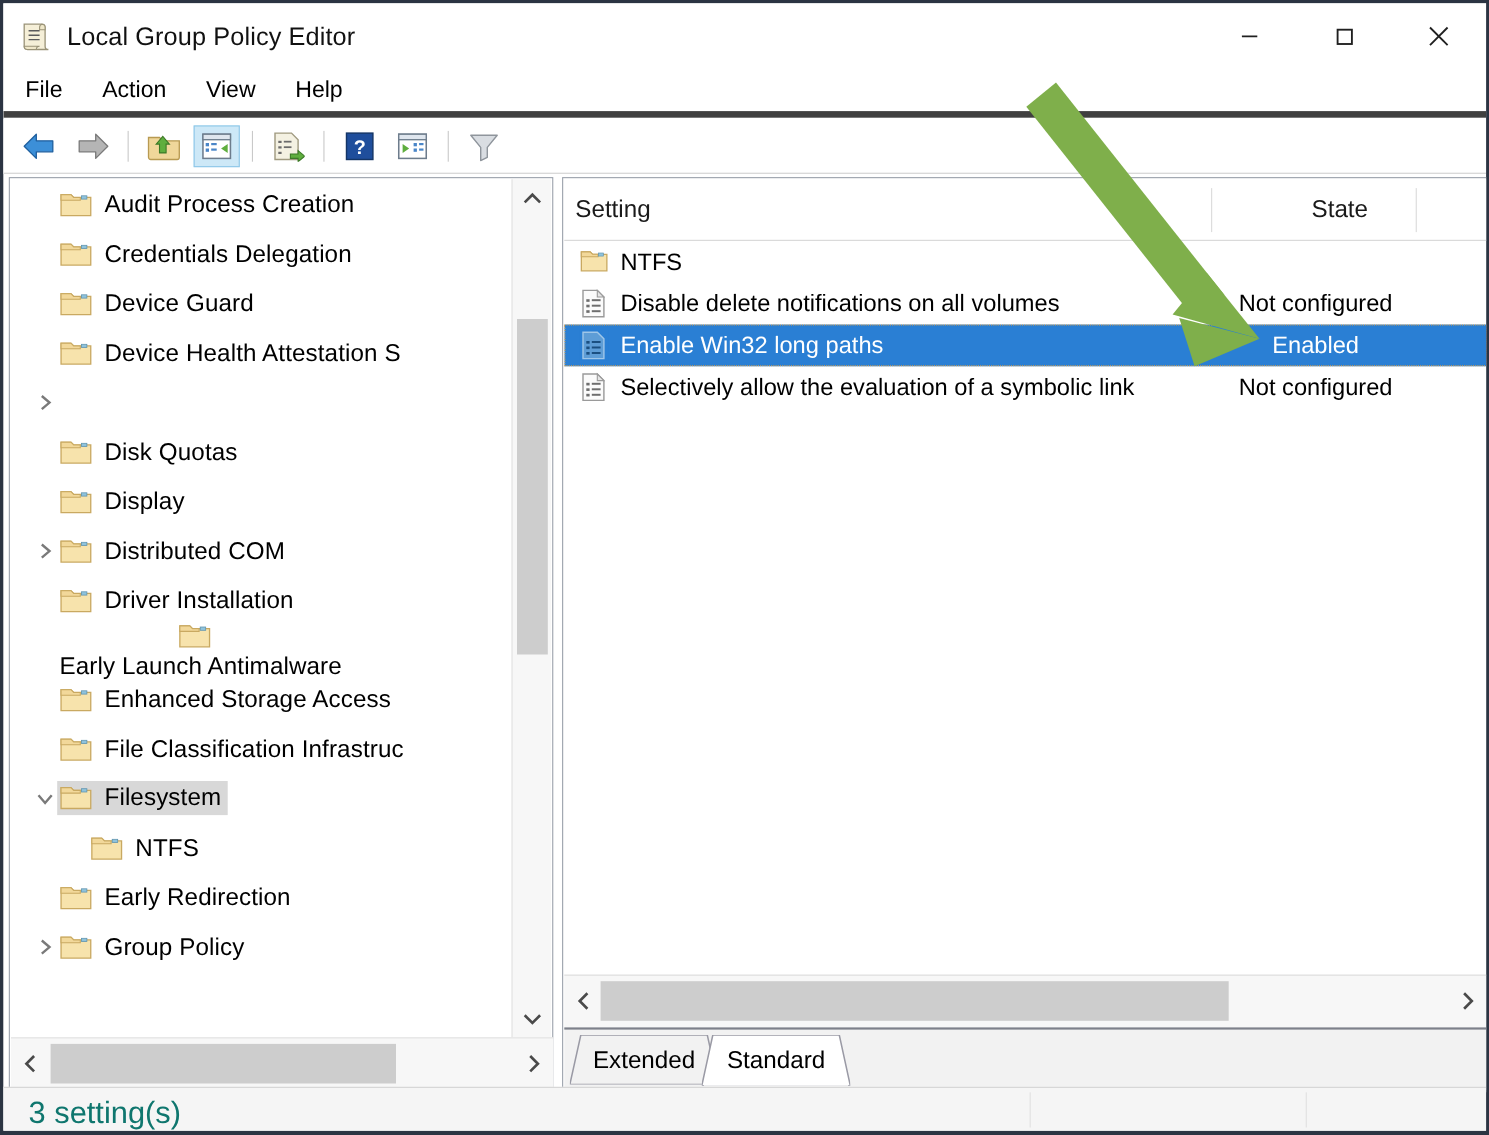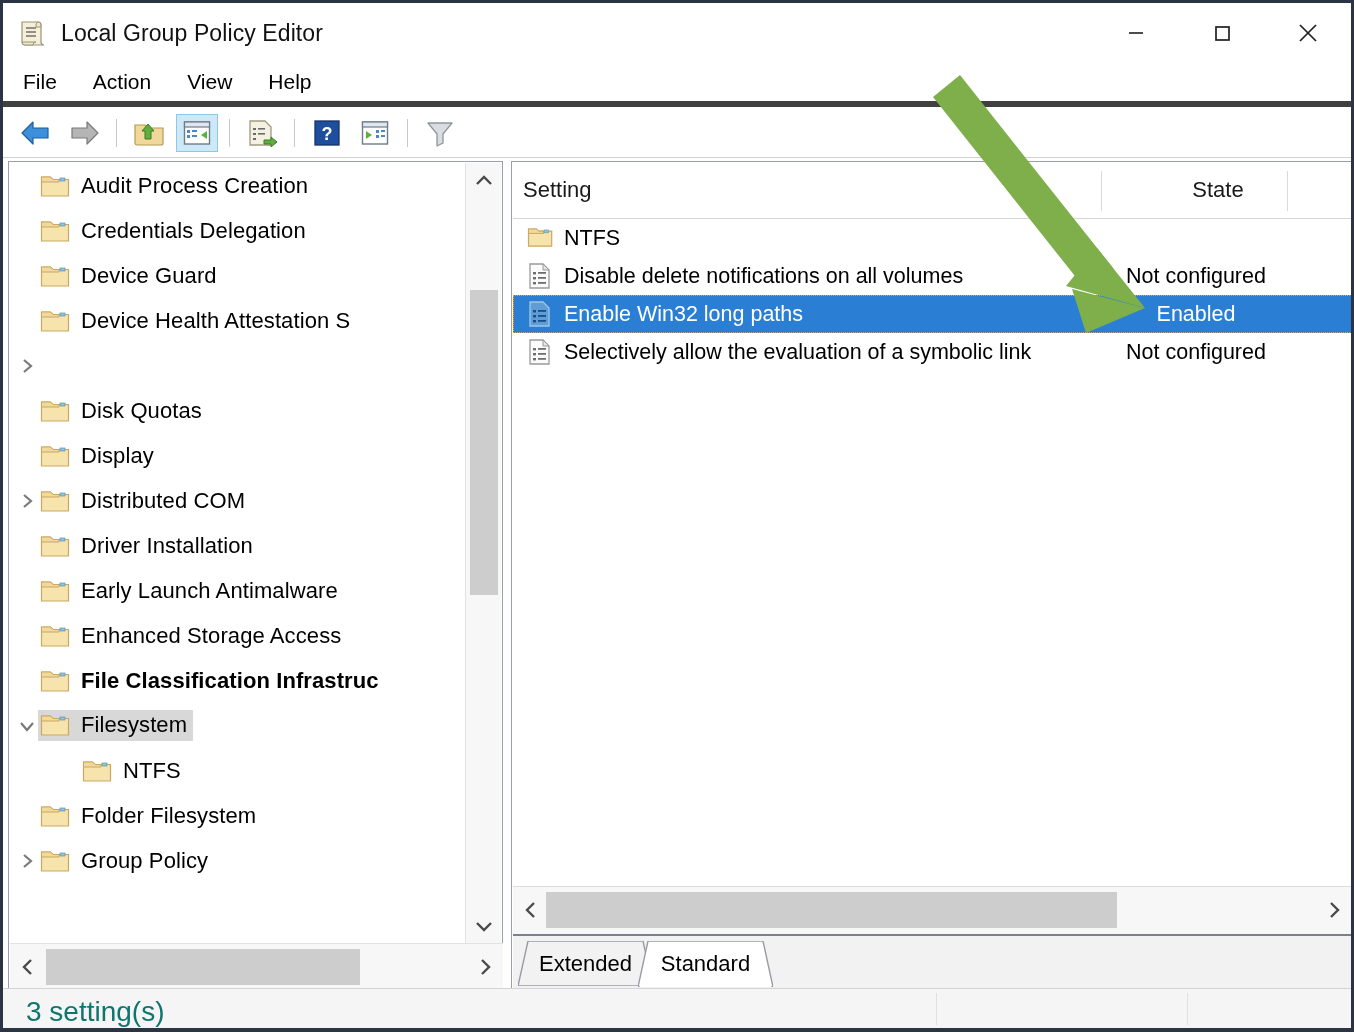--- a/index.html
+++ b/index.html
@@ -128,21 +128,21 @@
     left: 1px; top: 1px;
     width: 455px;
     height: 781px;
     overflow: hidden;
     background: #ffffff;
   }
   .tree-row {
     display: flex;
     align-items: center;
     height: 45px;
-    padding-left: 4px;
+    padding-left: 18px;
     box-sizing: border-box;
     white-space: nowrap;
   }
   .chev {
     width: 26px;
     flex: 0 0 26px;
     display: flex;
     align-items: center;
     justify-content: center;
     color: #6b6b6b;
@@ -561,21 +561,21 @@
             <svg class="folder" viewBox="0 0 30 26">
               <path d="M1.5 4 h9 l2.5 2.5 h15.5 v16.5 h-27 z" fill="#f7e3ac" stroke="#c9a961" stroke-width="1.2"></path>
               <path d="M1.5 4 h9 l2.5 2.5 h6 v2.5 h-17.5 z" fill="#f2d89a" stroke="#c9a961" stroke-width="1"></path>
               <rect x="20" y="5" width="5" height="3" fill="#8fc3dd" stroke="#5f93ad" stroke-width="0.7"></rect>
             </svg>
             <span class="tree-label">Driver Installation</span>
           </div>
         </div>
         <div class="tree-row">
           <div class="chev empty"></div>
-          <div class="sel-bg" style="display: flex; align-items: center;">
+          <div class="sel-bg" style="display: flex; align-items: center; flex-direction: column;">
             <svg class="folder" viewBox="0 0 30 26">
               <path d="M1.5 4 h9 l2.5 2.5 h15.5 v16.5 h-27 z" fill="#f7e3ac" stroke="#c9a961" stroke-width="1.2"></path>
               <path d="M1.5 4 h9 l2.5 2.5 h6 v2.5 h-17.5 z" fill="#f2d89a" stroke="#c9a961" stroke-width="1"></path>
               <rect x="20" y="5" width="5" height="3" fill="#8fc3dd" stroke="#5f93ad" stroke-width="0.7"></rect>
             </svg>
             <span class="tree-label">Early Launch Antimalware</span>
           </div>
         </div>
         <div class="tree-row">
           <div class="chev empty"></div>
@@ -583,21 +583,21 @@
             <svg class="folder" viewBox="0 0 30 26">
               <path d="M1.5 4 h9 l2.5 2.5 h15.5 v16.5 h-27 z" fill="#f7e3ac" stroke="#c9a961" stroke-width="1.2"></path>
               <path d="M1.5 4 h9 l2.5 2.5 h6 v2.5 h-17.5 z" fill="#f2d89a" stroke="#c9a961" stroke-width="1"></path>
               <rect x="20" y="5" width="5" height="3" fill="#8fc3dd" stroke="#5f93ad" stroke-width="0.7"></rect>
             </svg>
             <span class="tree-label">Enhanced Storage Access</span>
           </div>
         </div>
         <div class="tree-row">
           <div class="chev empty"></div>
-          <div class="sel-bg" style="display: flex; align-items: center; font-weight: bold;">
+          <div class="sel-bg" style="display: flex; align-items: center;">
             <svg class="folder" viewBox="0 0 30 26">
               <path d="M1.5 4 h9 l2.5 2.5 h15.5 v16.5 h-27 z" fill="#f7e3ac" stroke="#c9a961" stroke-width="1.2"></path>
               <path d="M1.5 4 h9 l2.5 2.5 h6 v2.5 h-17.5 z" fill="#f2d89a" stroke="#c9a961" stroke-width="1"></path>
               <rect x="20" y="5" width="5" height="3" fill="#8fc3dd" stroke="#5f93ad" stroke-width="0.7"></rect>
             </svg>
             <span class="tree-label">File Classification Infrastruc</span>
           </div>
         </div>
         <div class="tree-row selected">
           <div class="chev">
@@ -626,21 +626,21 @@
           </div>
         </div>
         <div class="tree-row">
           <div class="chev empty"></div>
           <div class="sel-bg" style="display: flex; align-items: center;">
             <svg class="folder" viewBox="0 0 30 26">
               <path d="M1.5 4 h9 l2.5 2.5 h15.5 v16.5 h-27 z" fill="#f7e3ac" stroke="#c9a961" stroke-width="1.2"></path>
               <path d="M1.5 4 h9 l2.5 2.5 h6 v2.5 h-17.5 z" fill="#f2d89a" stroke="#c9a961" stroke-width="1"></path>
               <rect x="20" y="5" width="5" height="3" fill="#8fc3dd" stroke="#5f93ad" stroke-width="0.7"></rect>
             </svg>
-            <span class="tree-label">Folder Filesystem</span>
+            <span class="tree-label">Early Redirection</span>
           </div>
         </div>
         <div class="tree-row">
           <div class="chev">
             <svg width="18" height="18" viewBox="0 0 18 18">
               <path d="M6 3 L13 9 L6 15" fill="none" stroke="#7a7a7a" stroke-width="2.2"></path>
             </svg>
           </div>
           <div class="sel-bg" style="display: flex; align-items: center;">
             <svg class="folder" viewBox="0 0 30 26">

